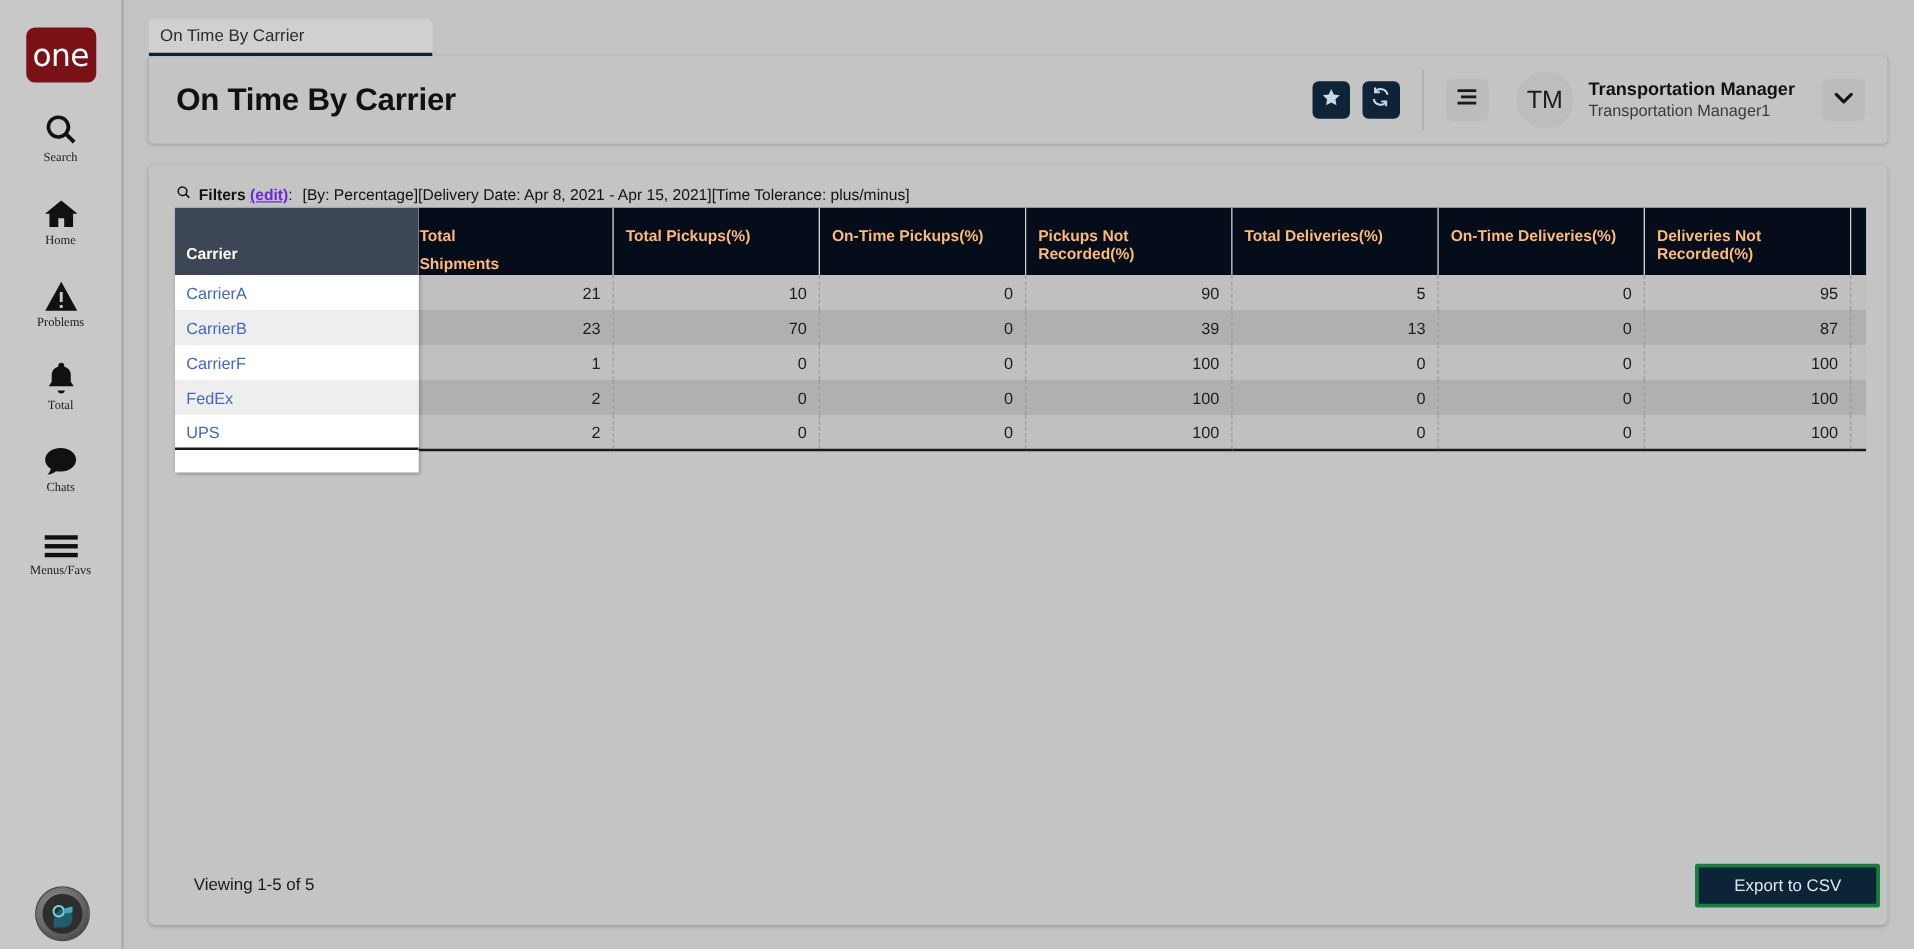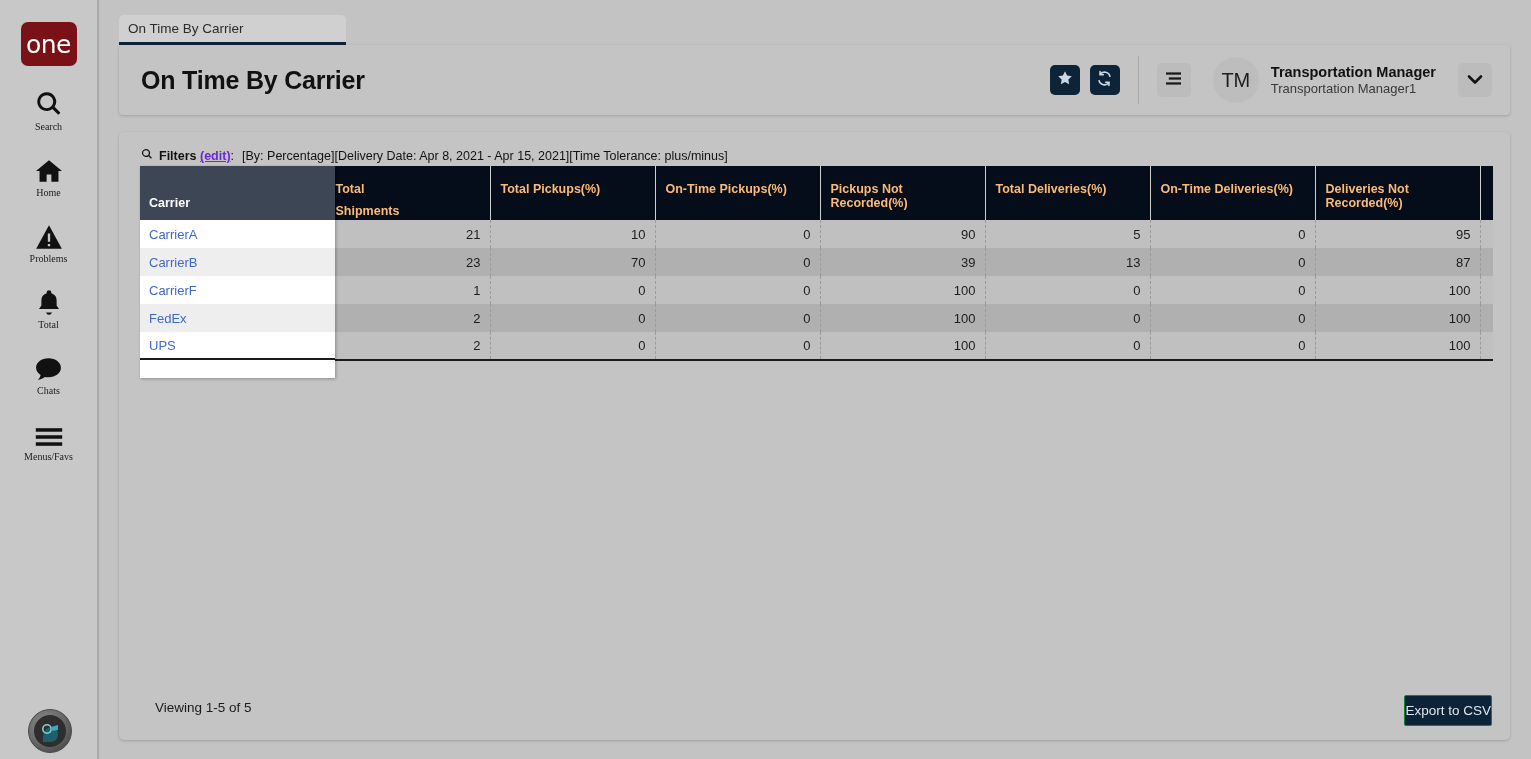--- a/index.html
+++ b/index.html
@@ -167,25 +167,25 @@
   }
   .frozen .fz-row.odd { background: #eeeeee; }
   .frozen .fz-row.last { border-bottom: 2px solid #1a1a1a; }
 
   
   .viewing {
     position: absolute; left: 36px; bottom: 25px;
     font-size: 13.5px; color: #1b1b1b;
   }
   .export-btn {
-    position: absolute; right: 18px; bottom: 14px;
+    position: absolute; right: 6px; bottom: 14px;
     background: #0d2338; color: #dfe7ee;
-    border: 1px solid #15803d;
+    border: 3px solid #15803d;
     border-radius: 2px;
-    padding: 7px 0; font-size: 13.5px;
+    padding: 7px 28px; font-size: 13.5px;
     cursor: pointer;
   }
 </style>
 </head>
 <body>
 
 <div id="app">
 
   <div class="sidebar">
 

